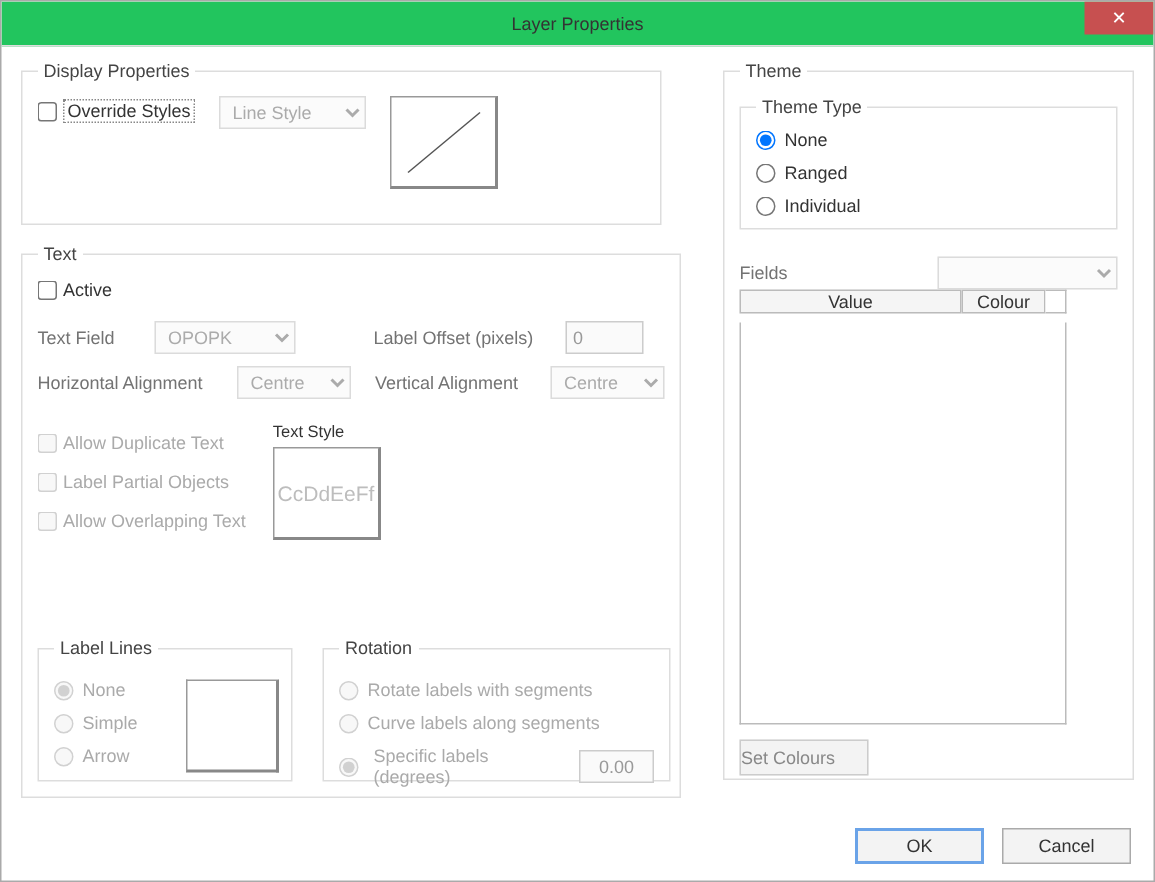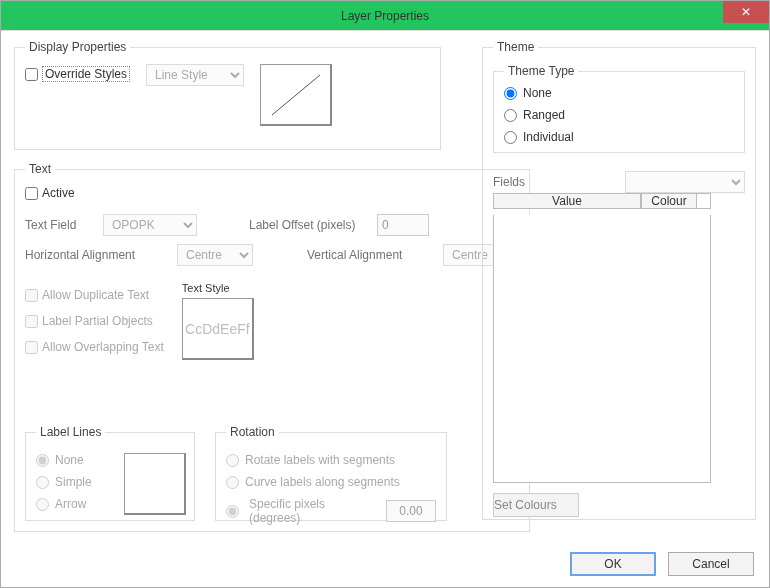--- a/index.html
+++ b/index.html
@@ -279,21 +279,21 @@
       <div class="row" style="gap:14px;">
         <span class="lbl" style="width:64px;">Text Field</span>
         <select disabled="" style="width:94px; color:#888;">
           <option>OPOPK</option>
         </select>
         <span style="width:24px;"></span>
         <span class="lbl" style="width:114px;">Label Offset (pixels)</span>
         <input type="text" disabled="" style="width: 52px; color: rgb(153, 153, 153);" value="0">
       </div>
 
-      <div class="row" style="gap:24px; ">
+      <div class="row" style="gap:5px; ">
         <span class="lbl" style="width:128px;">Horizontal Alignment</span>
         <select disabled="" style="width:76px; color:#888;">
           <option>Centre</option>
         </select>
         <span style="width:6px;"></span>
         <span class="lbl" style="width:112px;">Vertical Alignment</span>
         <select disabled="" style="width:76px; color:#888;">
           <option>Centre</option>
         </select>
       </div>
@@ -348,21 +348,21 @@
           <label class="radio-row disabled">
             <input type="radio" name="rot" disabled="" style="">
             <span>Rotate labels with segments</span>
           </label>
           <label class="radio-row disabled">
             <input type="radio" name="rot" disabled="" style="">
             <span>Curve labels along segments</span>
           </label>
           <label class="radio-row disabled" style="gap:10px;">
             <input type="radio" name="rot" checked="" disabled="" style="">
-            <span>Specific pixels (degrees)</span>
+            <span>Specific labels (degrees)</span>
             <input type="text" disabled="" class="angle-input" value="0.00" style="">
           </label>
         </div>
       </fieldset>
 
     </fieldset>
   </div>
 
   <div class="col-right">
     <fieldset class="fs-theme">

